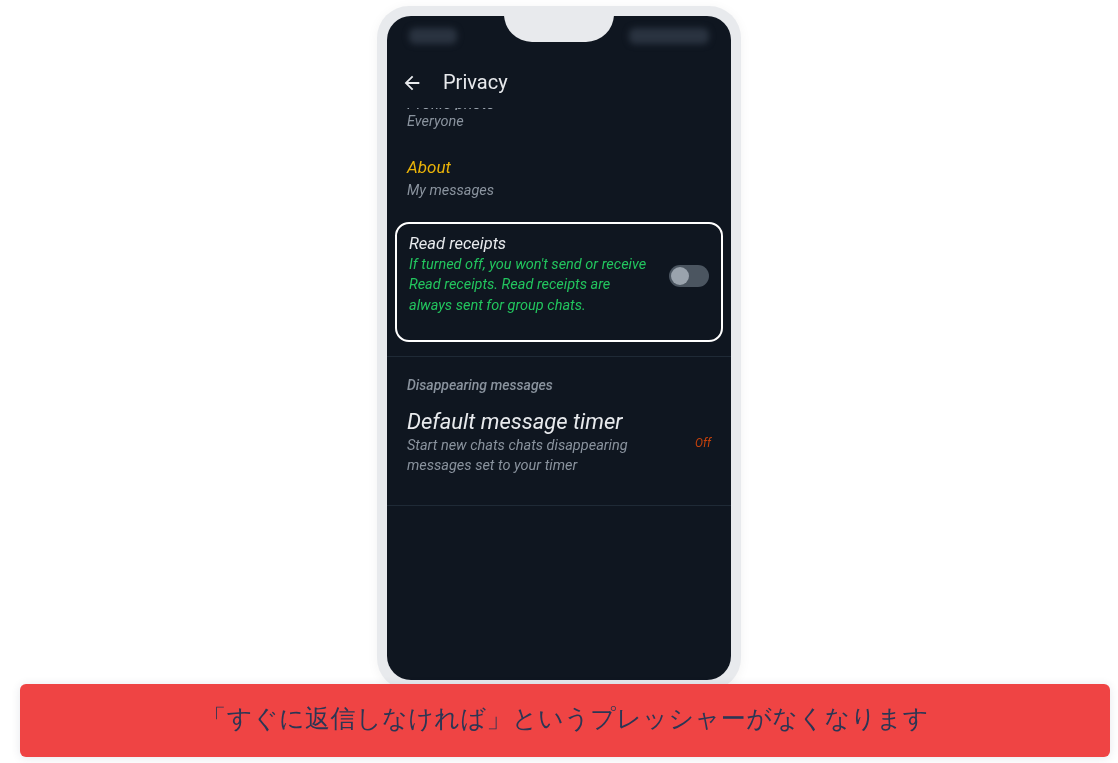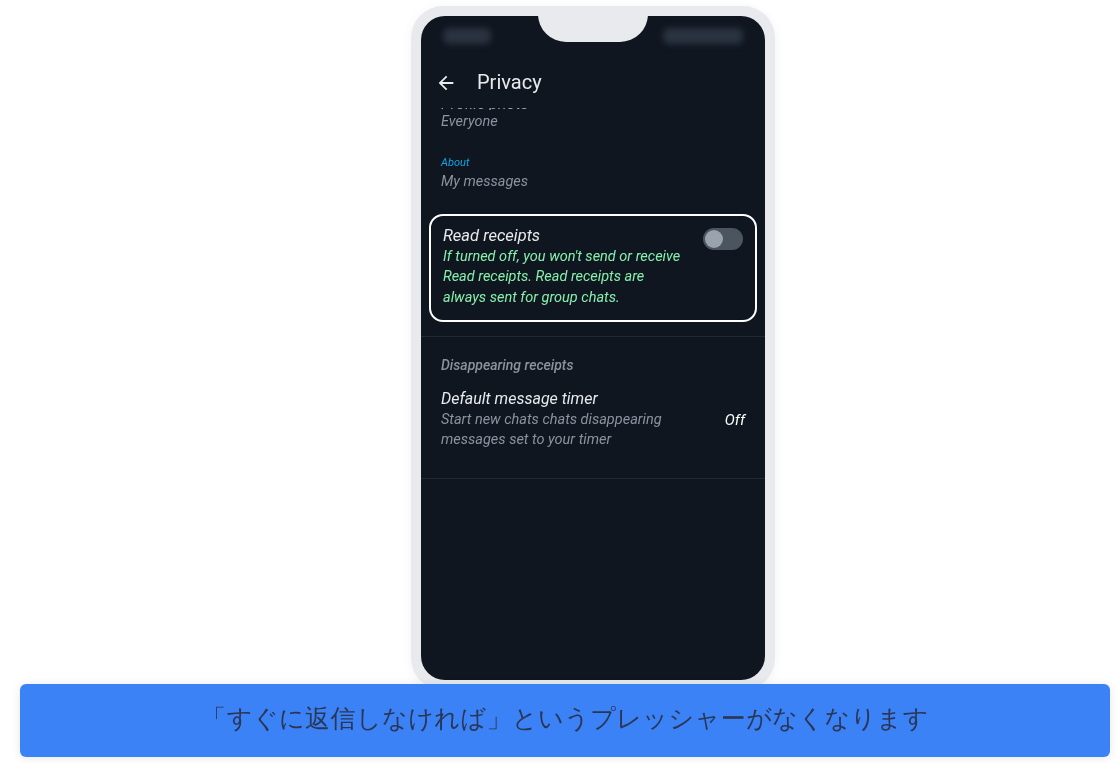--- a/index.html
+++ b/index.html
@@ -15,21 +15,20 @@
       position: absolute;
       left: 50%;
       top: 6px;
       transform: translateX(-50%);
       width: 364px;
       height: 684px;
       background: #e8eaed;
       border-radius: 32px;
       padding: 10px;
       box-shadow: 0 2px 12px rgba(0,0,0,0.05);
-      margin-left: 34px;
     }
     .phone-screen {
       width: 100%;
       height: 100%;
       background: #0f1620;
       border-radius: 24px;
       overflow: hidden;
       position: relative;
     }
     .status-bar {
@@ -78,22 +77,22 @@
     }
     .scroll-content {
       height: calc(100% - 92px);
       overflow: hidden;
       font-style: italic;
     }
     .list-item {
       padding: 10px 20px 14px 20px;
     }
     .item-title {
-      color: #0ea5e9;
-      font-size: 11px;
+      color: #eab308;
+      font-size: 17px;
       line-height: 1.35;
     }
     .item-sub {
       color: #8a939e;
       font-size: 14.5px;
       line-height: 1.35;
       margin-top: 2px;
     }
     .item-cut {
       padding-top: 0;
@@ -103,32 +102,32 @@
       font-size: 16px;
       margin-top: -8px;
       overflow: hidden;
       height: 10px;
       line-height: 8px;
     }
     .highlight-box {
       margin: 8px 8px;
       border: 2.5px solid #ffffff;
       border-radius: 14px;
-      padding: 10px 12px 12px 12px;
-      display: flex;
-      align-items: flex-start;
+      padding: 10px 12px 24px 12px;
+      display: flex;
+      align-items: center;
       gap: 18px;
     }
     .highlight-text { flex: 1; }
     .highlight-title {
       color: #e8eaed;
       font-size: 16.5px;
     }
     .highlight-desc {
-      color: #86efac;
+      color: #22c55e;
       font-size: 14.5px;
       line-height: 1.4;
       margin-top: 2px;
     }
     .toggle {
       width: 40px;
       height: 22px;
       background: #4b5560;
       border-radius: 11px;
       position: relative;
@@ -157,39 +156,39 @@
     }
     .timer-row {
       display: flex;
       align-items: center;
       padding: 6px 20px 14px 20px;
       gap: 14px;
     }
     .timer-text { flex: 1; }
     .timer-title {
       color: #e8eaed;
-      font-size: 16px;
+      font-size: 22px;
     }
     .timer-desc {
       color: #8a939e;
       font-size: 14.5px;
       line-height: 1.4;
       margin-top: 2px;
     }
     .timer-value {
-      color: #ffffff;
-      font-size: 15px;
+      color: #c2410c;
+      font-size: 12px;
       flex-shrink: 0;
     }
     .caption-card {
       position: absolute;
       bottom: 6px;
       left: 20px;
       right: 8px;
-      background: #3b82f6;
+      background: #ef4444;
       border-radius: 6px;
       box-shadow: 0 1px 10px rgba(50,60,90,0.12);
       padding: 16px 20px 18px 20px;
       text-align: center;
     }
     .caption-text {
       color: #2b3654;
       font-size: 25px;
       line-height: 1.55;
       font-weight: 400;
@@ -235,21 +234,21 @@
           <div class="highlight-title">Read receipts</div>
           <div class="highlight-desc">If turned off, you won't send or receive Read receipts. Read receipts are always sent for group chats.</div>
         </div>
         <div class="toggle">
           <div class="toggle-knob"></div>
         </div>
       </div>
 
       <div class="divider"></div>
 
-      <div class="section-header">Disappearing receipts</div>
+      <div class="section-header">Disappearing messages</div>
 
       <div class="timer-row">
         <div class="timer-text">
           <div class="timer-title">Default message timer</div>
           <div class="timer-desc">Start new chats chats disappearing messages set to your timer</div>
         </div>
         <div class="timer-value">Off</div>
       </div>
 
       <div class="divider"></div>

